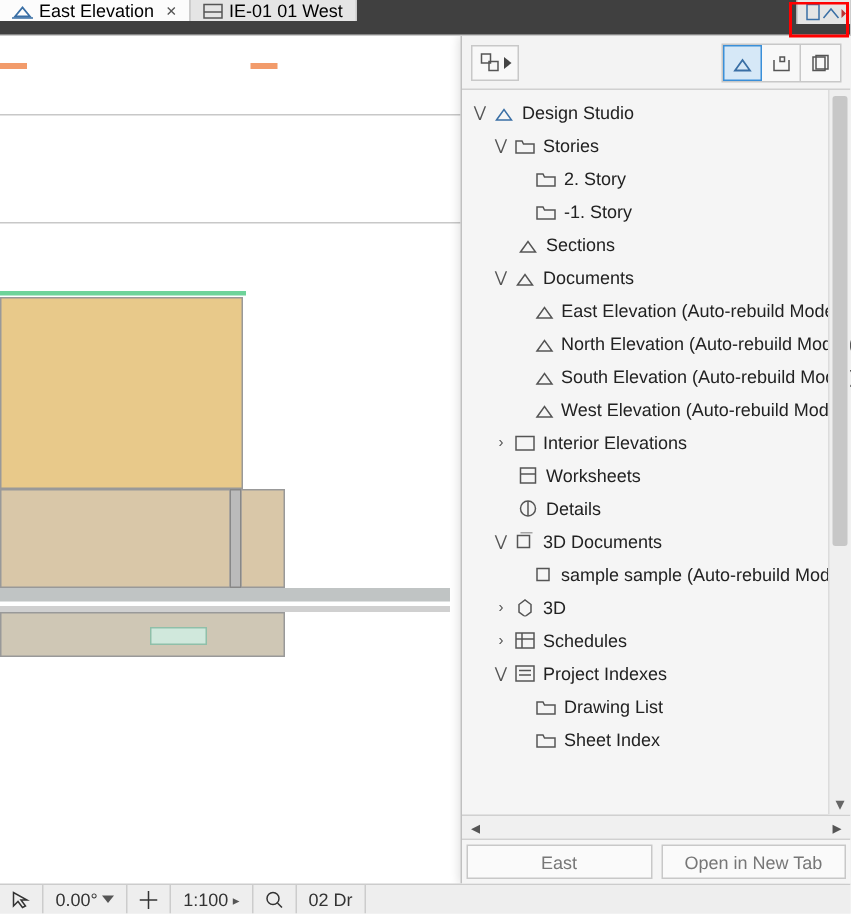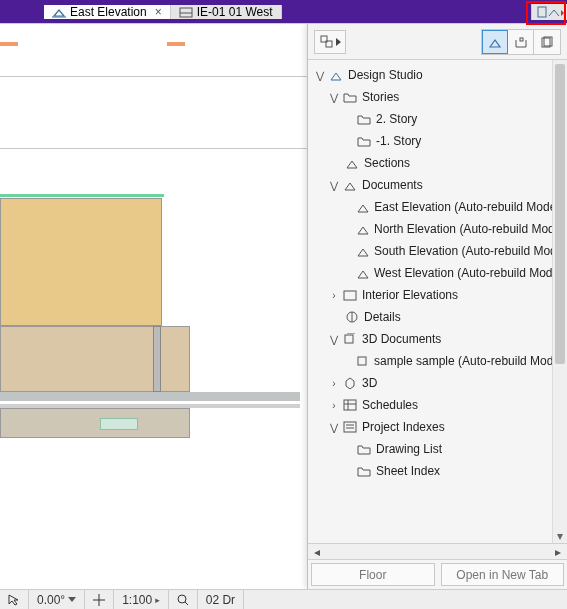--- a/index.html
+++ b/index.html
@@ -1,20 +1,20 @@
 <!DOCTYPE html>
 <html><head>
 <meta charset="utf-8">
 <style>
   * { box-sizing: border-box; font-family: "Segoe UI", Arial, sans-serif; font-size: 12px; }
   html, body { margin: 0; padding: 0; width: 567px; height: 609px; overflow: hidden; background: #f0f0f0; }
   .root { display: flex; flex-direction: column; width: 100%; height: 100%; position: relative; }
 
   
-  .tabbar { height: 24px; display: flex; align-items: center; background: #4c1d95; border-bottom: 1px solid #cccccc; padding-left: 44px; }
+  .tabbar { height: 24px; display: flex; align-items: flex-start; background: #404040; border-bottom: 1px solid #cccccc; }
   .tab { display: flex; align-items: center; padding: 0 8px; background: #fcfcfc; border-right: 1px solid #cccccc; gap: 4px; }
   .tab.inactive { background: #e5e5e5; }
   .tab .close { margin-left: 4px; color: #555; }
   .tabbar .spacer { flex: 1; background: #e5e5e5; }
   .tabbar .corner { width: 36px; display:flex; align-items:center; justify-content:center; background:#e5e5e5; border-left:1px solid #ccc; }
   .corner-highlight { position:absolute; top:1px; right:1px; width:40px; height:24px; border:2px solid #ff0000; pointer-events:none; z-index:20; }
 
   .content { flex: 1; position: relative; display: flex; overflow:hidden; }
 
   
@@ -241,20 +241,29 @@
           <span class="icon">
               <svg width="14" height="12">
                 <rect x="1" y="2" width="12" height="9" fill="none" stroke="#555"></rect>
               </svg>
             </span>
           <span class="label">Interior Elevations</span>
         </div>
         <div class="tree-row" style="padding-left:28px">
           <span class="icon">
               <svg width="14" height="12">
+                <rect x="2" y="1" width="10" height="10" fill="none" stroke="#555"></rect>
+                <line x1="2" y1="5" x2="12" y2="5" stroke="#555"></line>
+              </svg>
+            </span>
+          <span class="label">Worksheets</span>
+        </div>
+        <div class="tree-row" style="padding-left:28px">
+          <span class="icon">
+              <svg width="14" height="12">
                 <circle cx="7" cy="6" r="5" fill="none" stroke="#555"></circle>
                 <line x1="7" y1="1" x2="7" y2="11" stroke="#555"></line>
               </svg>
             </span>
           <span class="label">Details</span>
         </div>
         <div class="tree-row" style="padding-left:14px">
           <span class="toggle">⋁</span>
           <span class="icon">
               <svg width="14" height="12">
@@ -327,21 +336,21 @@
         <div class="vthumb"></div>
         <div class="varrow down">▾</div>
       </div>
 
       <div class="nav-scroll-h">
         <div class="scroll-arrow">◂</div>
         <div class="scroll-arrow">▸</div>
       </div>
 
       <div class="nav-footer">
-        <button>Floor</button>
+        <button>East</button>
         <button>Open in New Tab</button>
       </div>
     </div>
   </div>
 
   <div class="statusbar">
     <div class="seg">
         <svg width="12" height="12">
           <path d="M1 1 L1 10 L4 7 L7 11 L9 10 L6 6 L10 6 Z" fill="none" stroke="#333"></path>
         </svg>

